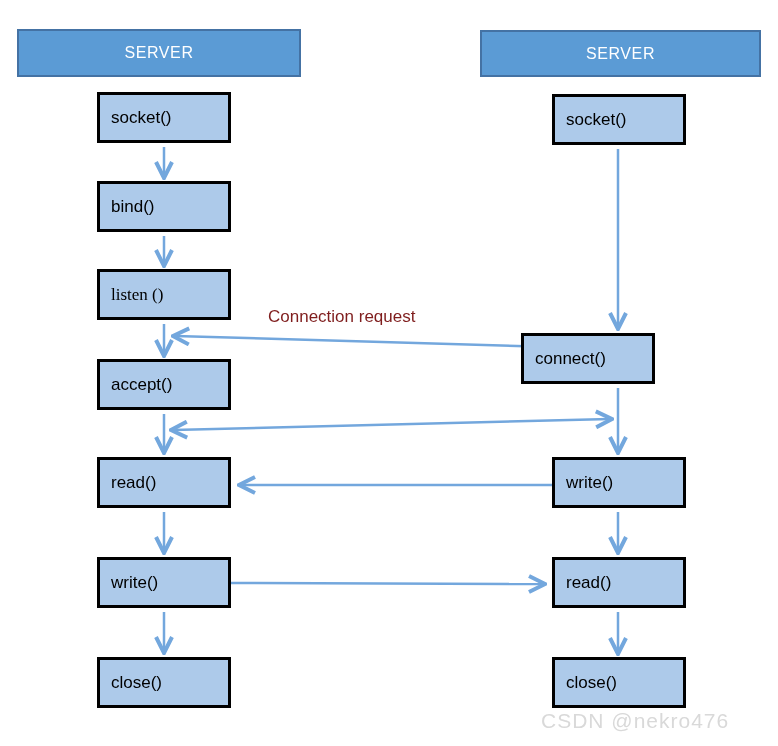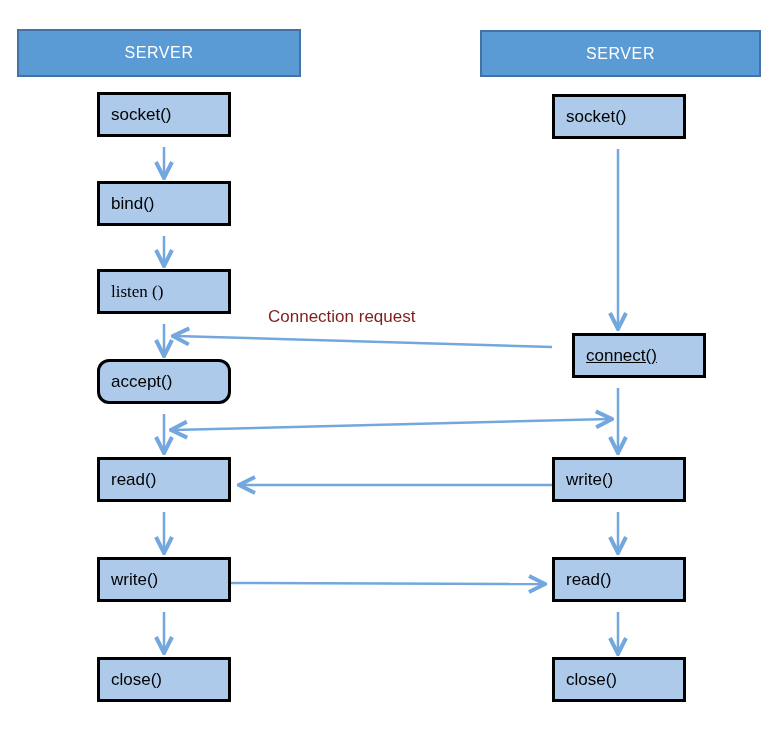--- a/index.html
+++ b/index.html
@@ -7,21 +7,21 @@
     position:relative;width:778px;height:746px;background:#ffffff;
     font-family:"Liberation Sans",sans-serif;overflow:hidden;
   }
   .hdr{
     position:absolute;box-sizing:border-box;
     display:flex;align-items:center;justify-content:center;
     background:#5B9BD5;border:2px solid #4472A4;
     color:#ffffff;font-size:16px;letter-spacing:0.6px;z-index:3;
   }
   .box{
-    position:absolute;box-sizing:border-box;width:134px;height:45px;
+    position:absolute;box-sizing:border-box;width:134px;height:51px;
     background:#ADCAEA;border:3px solid #000000;
     display:flex;align-items:center;padding-left:11px;
     font-size:17px;color:#000000;z-index:3;
   }
   .lbl{position:absolute;font-size:17px;color:#7f1d1d;z-index:4;white-space:nowrap;}
   .wm{position:absolute;font-size:21px;color:#D9D9D9;letter-spacing:1px;z-index:6;white-space:nowrap;}
   svg.arrows{position:absolute;left:0;top:0;z-index:2;}
 </style>
 </head>
 <body>
@@ -54,27 +54,28 @@
       <path d="M231,583 L543,584" marker-end="url(#ah)"></path>
     </g>
   </svg>
 
   <div class="hdr" style="left:17px;top:29px;width:284px;height:48px;">SERVER</div>
   <div class="hdr" style="left:480px;top:30px;width:281px;height:47px;">SERVER</div>
 
   <div class="box" style="left:97px;top:92px;">socket()</div>
   <div class="box" style="left:97px;top:181px;">bind()</div>
   <div class="box" style="left:97px;top:269px;font-family:Liberation Serif, serif;">listen ()</div>
-  <div class="box" style="left:97px;top:359px;border-radius:12px;">accept()</div>
+  <div class="box" style="left:97px;top:359px;">accept()</div>
   <div class="box" style="left:97px;top:457px;">read()</div>
   <div class="box" style="left:97px;top:557px;">write()</div>
   <div class="box" style="left:97px;top:657px;">close()</div>
 
   <div class="box" style="left:552px;top:94px;">socket()</div>
-  <div class="box" style="left:572px;top:333px;text-decoration:underline;">connect()</div>
+  <div class="box" style="left:521px;top:333px;">connect()</div>
   <div class="box" style="left:552px;top:457px;">write()</div>
   <div class="box" style="left:552px;top:557px;">read()</div>
   <div class="box" style="left:552px;top:657px;">close()</div>
 
   <div class="lbl" style="left:268px;top:307px;">Connection request</div>
 
+  <div class="wm" style="left:541px;top:709px;">CSDN @nekro476</div>
 
 </div>
 
 </body></html>

